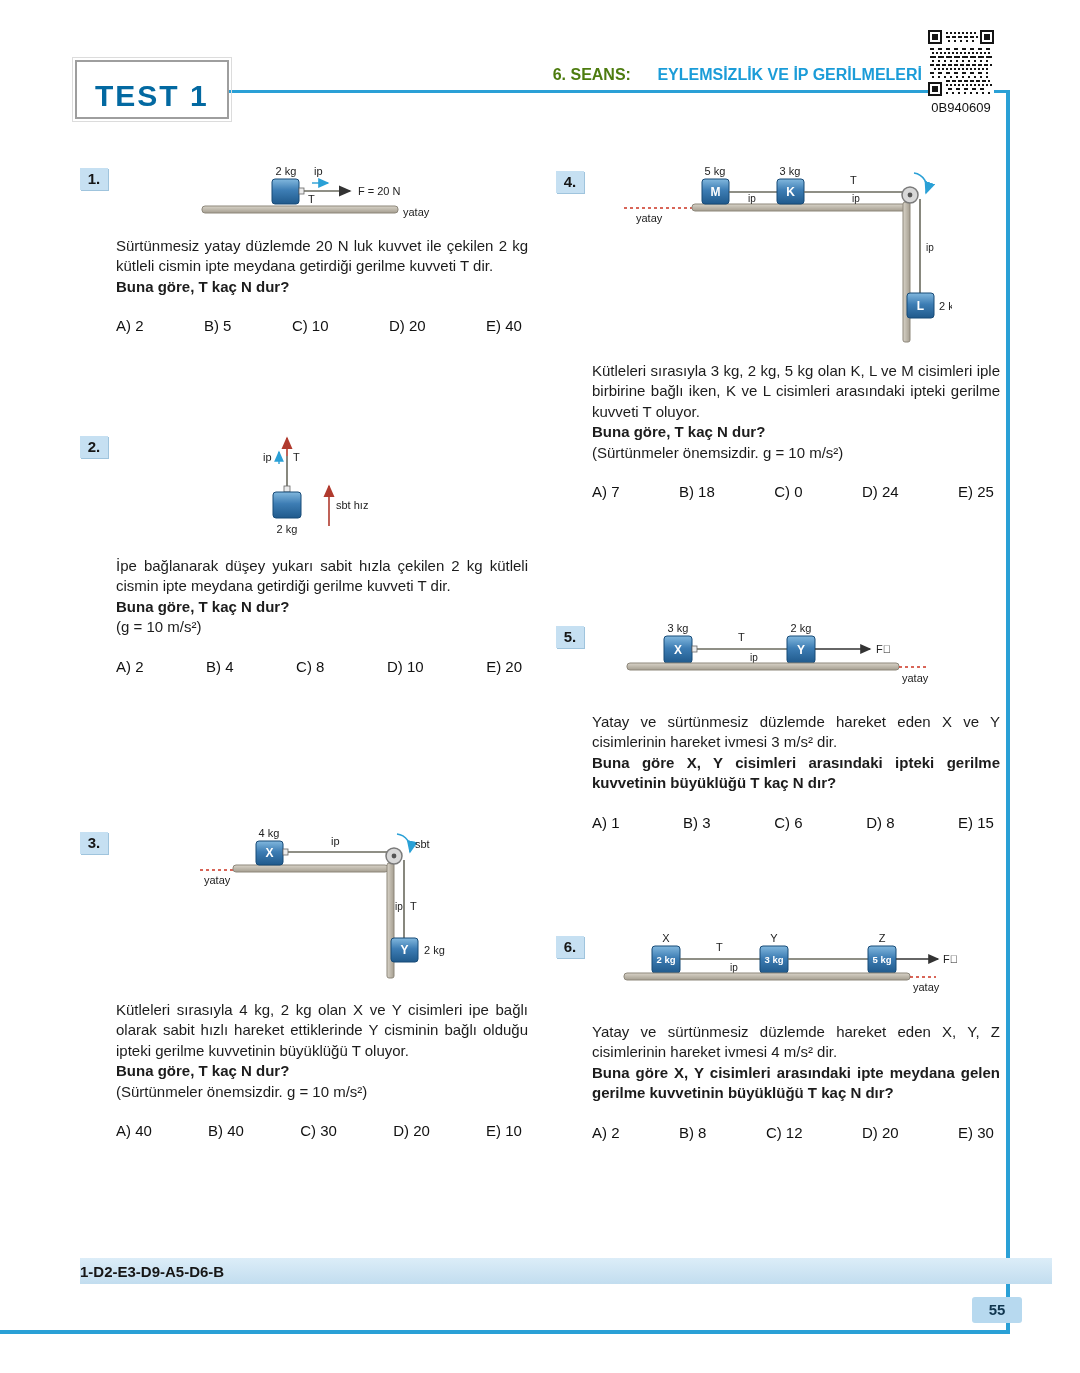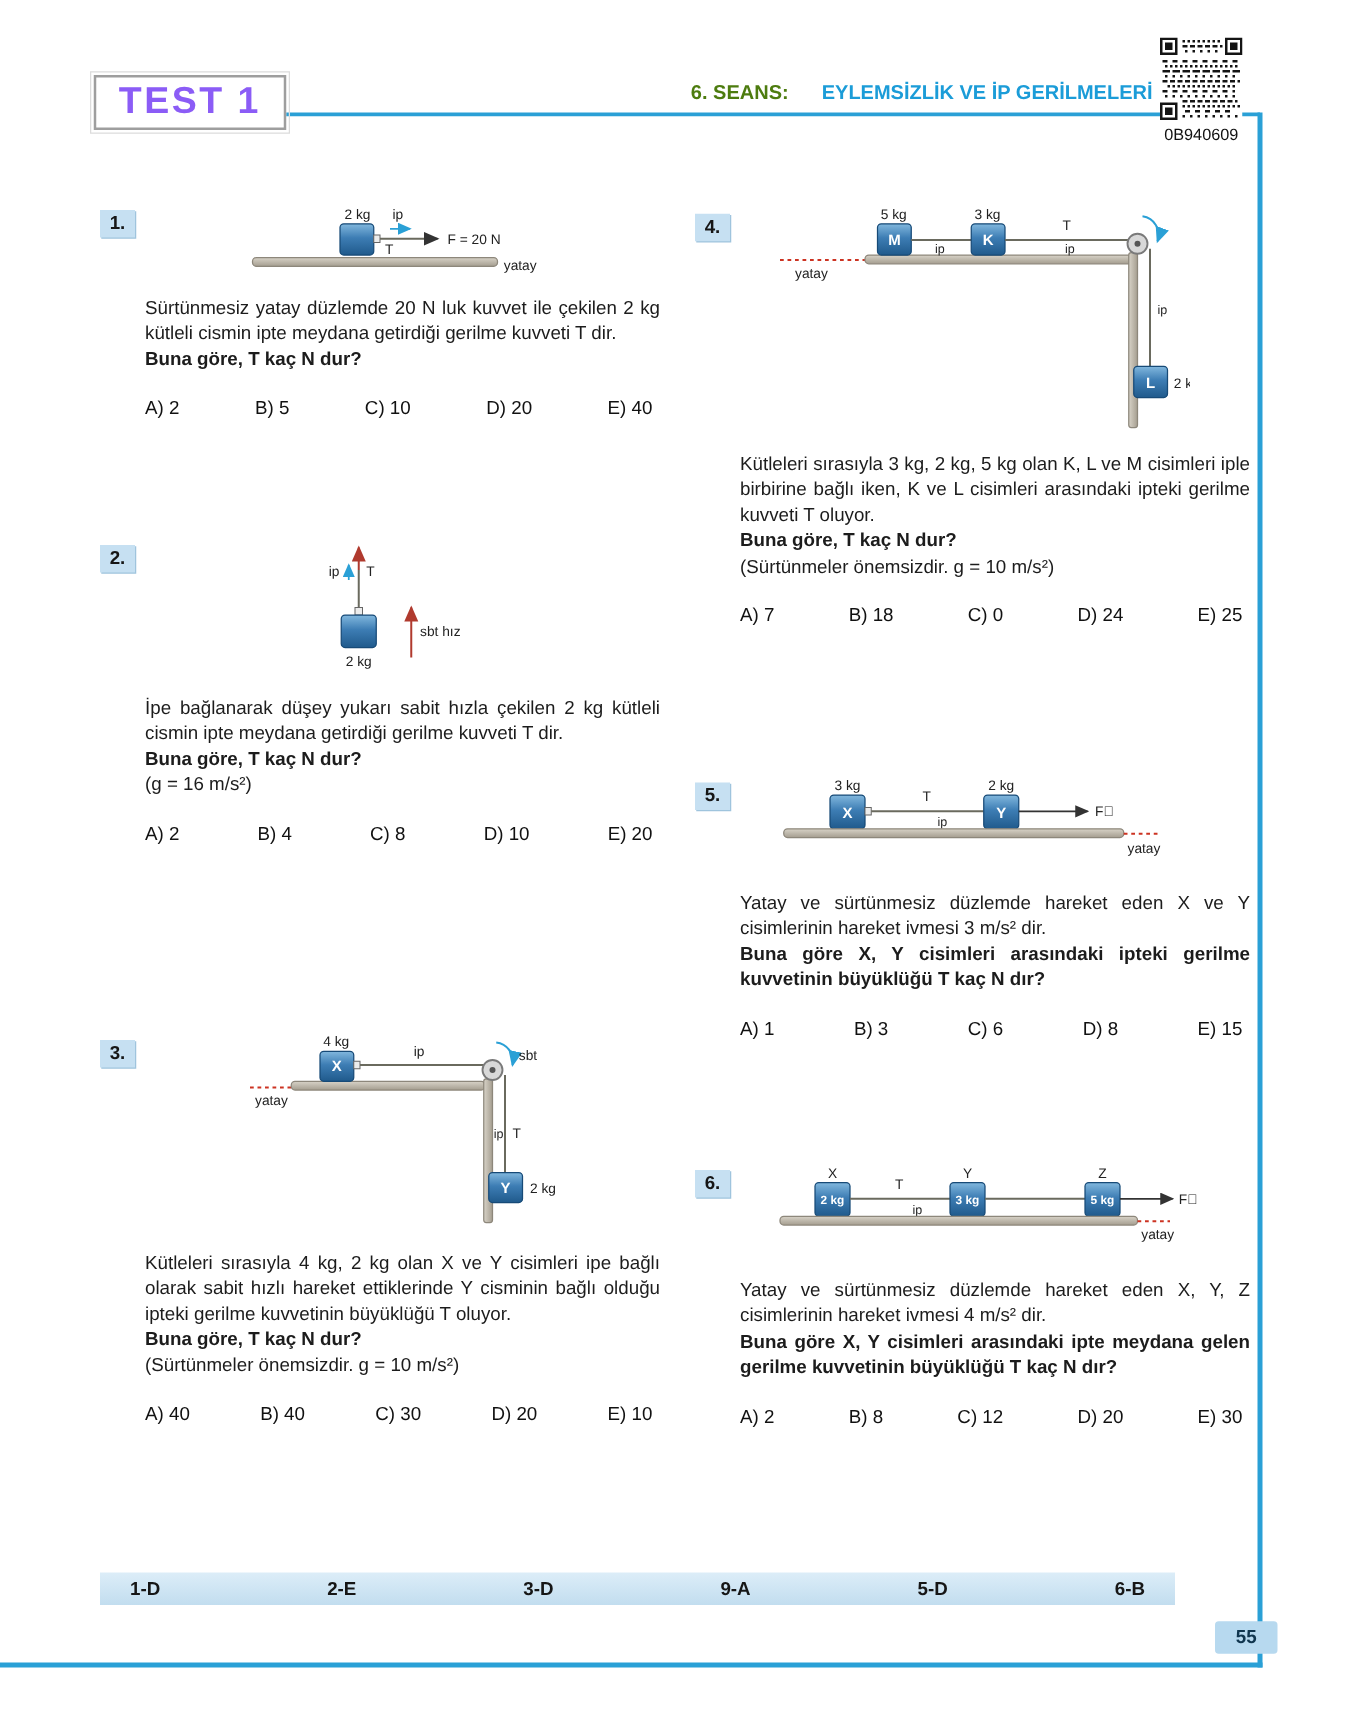--- a/index.html
+++ b/index.html
@@ -1,23 +1,23 @@
 <!DOCTYPE html>
 <html><head>
 <meta charset="utf-8">
 <style>
   * { margin:0; padding:0; box-sizing:border-box; }
   html,body { background:#ffffff; }
   body { font-family:"Liberation Sans", sans-serif; }
   .page { position:relative; width:1080px; height:1373px; background:#ffffff; overflow:hidden; }
 
   
-  .test-box { position:absolute; left:75px; top:60px; padding:2px 18px 4px; border:2px solid #9e9e9e;
+  .test-box { position:absolute; left:75px; top:60px; padding:17px 18px 4px; border:2px solid #9e9e9e;
               outline:1px solid #dcdcdc; outline-offset:2px; background:#fff; z-index:3;
-              font-size:30px; font-weight:bold; letter-spacing:2px; color:#8b5cf6; }
+              font-size:30px; font-weight:bold; letter-spacing:2px; color:#0369a1; }
   .session  { position:absolute; left:540px; top:66px; width:382px; text-align:right; font-size:16px; font-weight:bold; }
   .s-label  { color:#4d7c0f; }
   .s-title  { color:#1b9cd8; margin-left:22px; }
   .hrule    { position:absolute; left:206px; top:90px; width:802px; height:3px; background:#2aa0d6; }
   .right-rule  { position:absolute; left:1006px; top:90px; width:4px; height:1244px; background:#2aa0d6; }
   .bottom-rule { position:absolute; left:0; top:1330px; width:1010px; height:4px; background:#2aa0d6; }
   .qr { position:absolute; left:928px; top:30px; width:66px; height:66px; }
   .qr-text { position:absolute; left:928px; top:100px; width:66px; text-align:center; font-size:13px; color:#111; }
 
   
@@ -44,23 +44,23 @@
   line.rope  { stroke:#6a6a5e; stroke-width:1.6; }
   line.arrow { stroke:#333; stroke-width:1.4; }
   line.redline  { stroke:#b03a2e; stroke-width:1.6; }
   line.cyanline { stroke:#2aa0d6; stroke-width:1.4; }
   line.redd  { stroke:#cc3322; stroke-width:1.5; stroke-dasharray:3 3; }
   path.cyanarc { fill:none; stroke:#2aa0d6; stroke-width:1.6; }
   circle.pulOut { fill:#d8d8d8; stroke:#7a7a7a; stroke-width:1.5; }
   circle.pulIn  { fill:#555; }
 
   
-  .answer-key { position:absolute; left:80px; top:1258px; width:860px; height:26px;
-                background:linear-gradient(#dcedf8,#c2ddef); display:flex; justify-content:space-between;
-                align-items:center; padding:0 24px; font-weight:bold; font-size:15px; color:#161616; }
+  .answer-key { position:absolute; left:80px; top:1258px; width:972px; height:26px;
+                background:linear-gradient(#dcedf8,#c2ddef); display:flex; justify-content:flex-start;
+                align-items:center; padding:0 0; font-weight:bold; font-size:15px; color:#161616; }
   .page-num { position:absolute; left:972px; top:1297px; width:50px; height:26px; background:#b7d9ef;
               border-radius:3px; text-align:center; line-height:26px; font-weight:bold; font-size:15px; color:#10364f; }
 </style>
 </head>
 <body>
 
 <div class="page">
 
   <svg width="0" height="0" style="position:absolute" aria-hidden="true">
     <defs>
@@ -178,21 +178,21 @@
         <rect class="conn" x="89" y="56" width="6" height="6"></rect>
         <rect class="block" x="78" y="62" width="28" height="26" rx="3"></rect>
         <text class="mass" x="92" y="103">2 kg</text>
         <line class="redline" x1="134" y1="96" x2="134" y2="56" marker-end="url(#arrR)"></line>
         <text x="141" y="79">sbt hız</text>
       </svg>
     </div>
     <div class="qbody" style="margin-top:10px;">
       <p class="qtext">İpe bağlanarak düşey yukarı sabit hızla çekilen 2 kg kütleli cismin ipte meydana getirdiği gerilme kuvveti T dir.</p>
       <p class="qtext qprompt">Buna göre, T kaç N dur?</p>
-      <p class="qtext qnote">(g = 16 m/s²)</p>
+      <p class="qtext qnote">(g = 10 m/s²)</p>
     </div>
     <div class="options">
       <span>A) 2</span>
       <span>B) 4</span>
       <span>C) 8</span>
       <span>D) 10</span>
       <span>E) 20</span>
     </div>
   </section>
 

